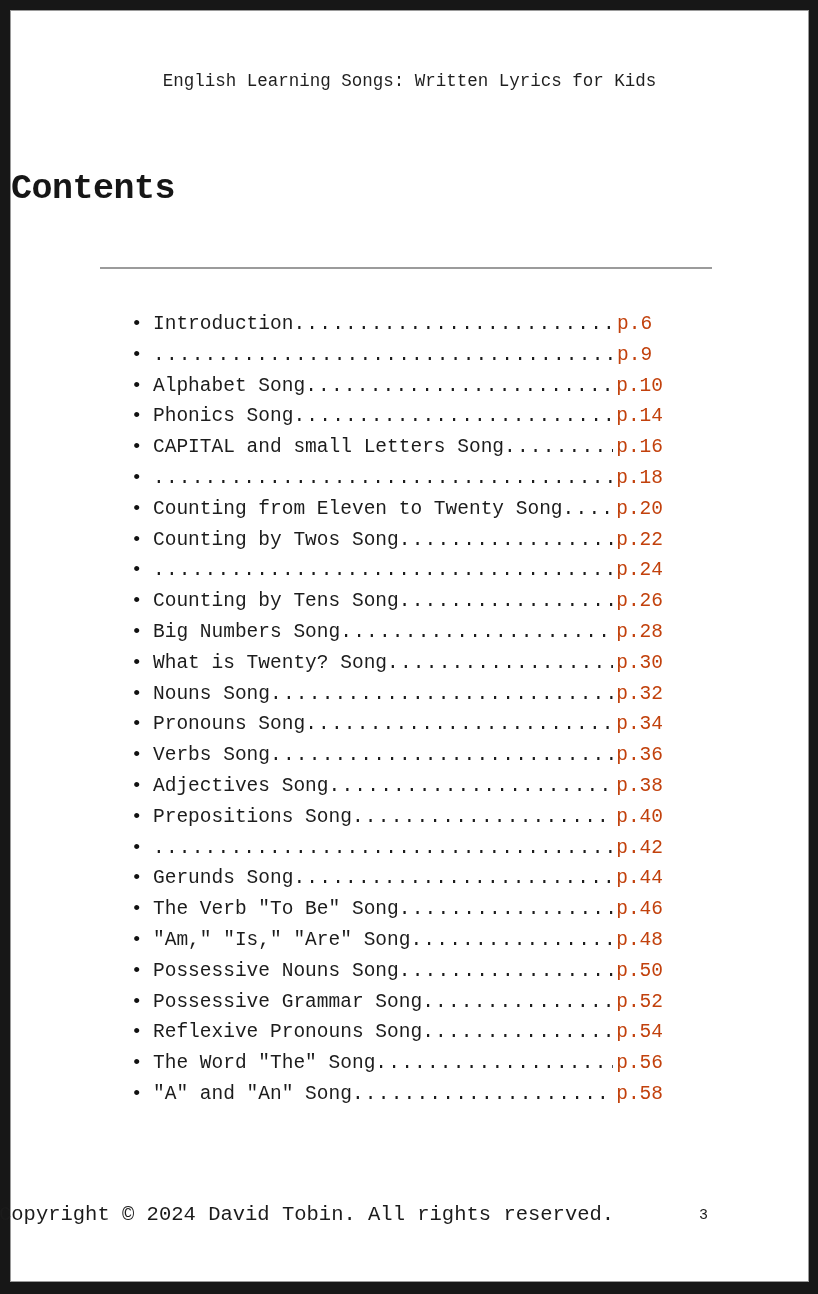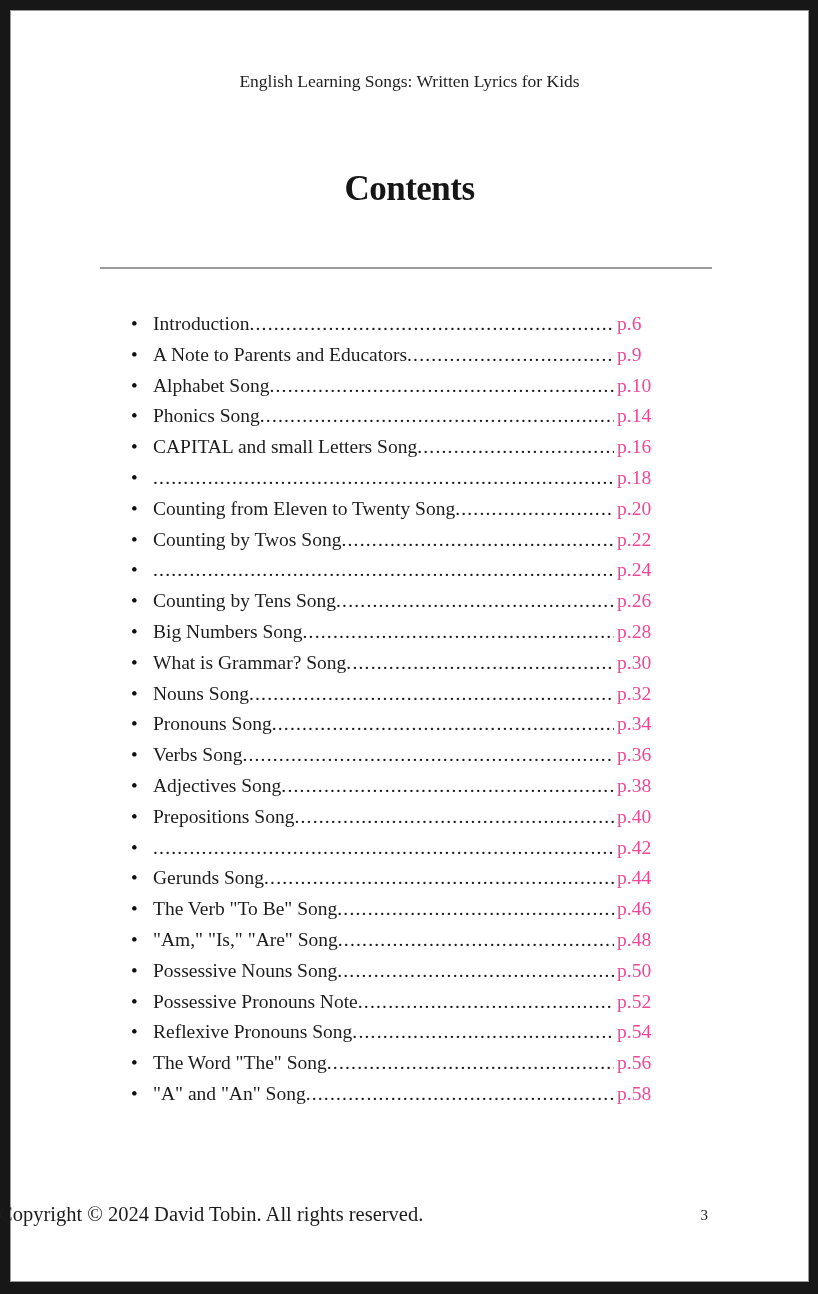--- a/index.html
+++ b/index.html
@@ -5,21 +5,21 @@
   html, body {
     margin: 0;
     padding: 0;
     background: #000;
   }
   .page {
     position: relative;
     width: 818px;
     height: 1294px;
     background: #171717;
-    font-family: Liberation Serif, serif;
+    font-family: Liberation Mono, monospace;
     color: #1c1c1c;
     box-sizing: border-box;
   }
   .sheet {
     position: absolute;
     top: 10px;
     left: 10px;
     right: 9px;
     bottom: 12px;
     background: #ffffff;
@@ -34,21 +34,20 @@
     text-align: center;
     font-size: 17.5px;
     line-height: 24px;
     color: #1f1f1f;
   }
   .doc-title {
     position: absolute;
     top: 158px;
     left: 0;
     width: 100%;
-    text-align: center;
     font-size: 35px;
     font-weight: bold;
     letter-spacing: -0.5px;
     color: #161616;
   }
   .divider {
     position: absolute;
     top: 256px;
     left: 89px;
     width: 612px;
@@ -85,21 +84,21 @@
   .leader {
     flex: 1 1 auto;
     overflow: hidden;
     letter-spacing: 1.2px;
     color: #1c1c1c;
     min-width: 10px;
   }
   .page-ref {
     flex: 0 0 46px;
     padding-left: 3px;
-    color: #ec4899;
+    color: #c2410c;
   }
   .footer-copyright {
     position: absolute;
     top: 1192px;
     left: -12px;
     width: 100%;
     text-align: left;
     font-size: 20.5px;
     color: #1b1b1b;
   }
@@ -125,21 +124,20 @@
     <ul class="toc" id="toc-list">
   <li class="toc-row">
     <span class="bullet">•</span>
     <span class="toc-label">Introduction</span>
     <span class="leader">........................................................................................................................</span>
     <span class="page-ref">p.6</span>
   </li>
 
   <li class="toc-row">
     <span class="bullet">•</span>
-    <span class="toc-label">A Note to Parents and Educators</span>
     <span class="leader">........................................................................................................................</span>
     <span class="page-ref">p.9</span>
   </li>
 
   <li class="toc-row">
     <span class="bullet">•</span>
     <span class="toc-label">Alphabet Song</span>
     <span class="leader">........................................................................................................................</span>
     <span class="page-ref">p.10</span>
   </li>
@@ -193,21 +191,21 @@
 
   <li class="toc-row">
     <span class="bullet">•</span>
     <span class="toc-label">Big Numbers Song</span>
     <span class="leader">........................................................................................................................</span>
     <span class="page-ref">p.28</span>
   </li>
 
   <li class="toc-row">
     <span class="bullet">•</span>
-    <span class="toc-label">What is Grammar? Song</span>
+    <span class="toc-label">What is Twenty? Song</span>
     <span class="leader">........................................................................................................................</span>
     <span class="page-ref">p.30</span>
   </li>
 
   <li class="toc-row">
     <span class="bullet">•</span>
     <span class="toc-label">Nouns Song</span>
     <span class="leader">........................................................................................................................</span>
     <span class="page-ref">p.32</span>
   </li>
@@ -269,21 +267,21 @@
 
   <li class="toc-row">
     <span class="bullet">•</span>
     <span class="toc-label">Possessive Nouns Song</span>
     <span class="leader">........................................................................................................................</span>
     <span class="page-ref">p.50</span>
   </li>
 
   <li class="toc-row">
     <span class="bullet">•</span>
-    <span class="toc-label">Possessive Pronouns Note</span>
+    <span class="toc-label">Possessive Grammar Song</span>
     <span class="leader">........................................................................................................................</span>
     <span class="page-ref">p.52</span>
   </li>
 
   <li class="toc-row">
     <span class="bullet">•</span>
     <span class="toc-label">Reflexive Pronouns Song</span>
     <span class="leader">........................................................................................................................</span>
     <span class="page-ref">p.54</span>
   </li>

